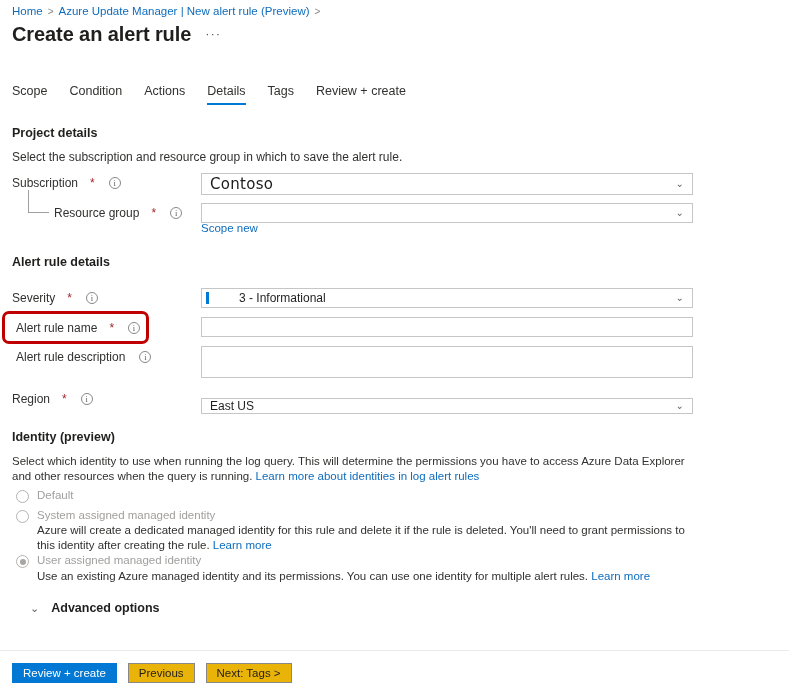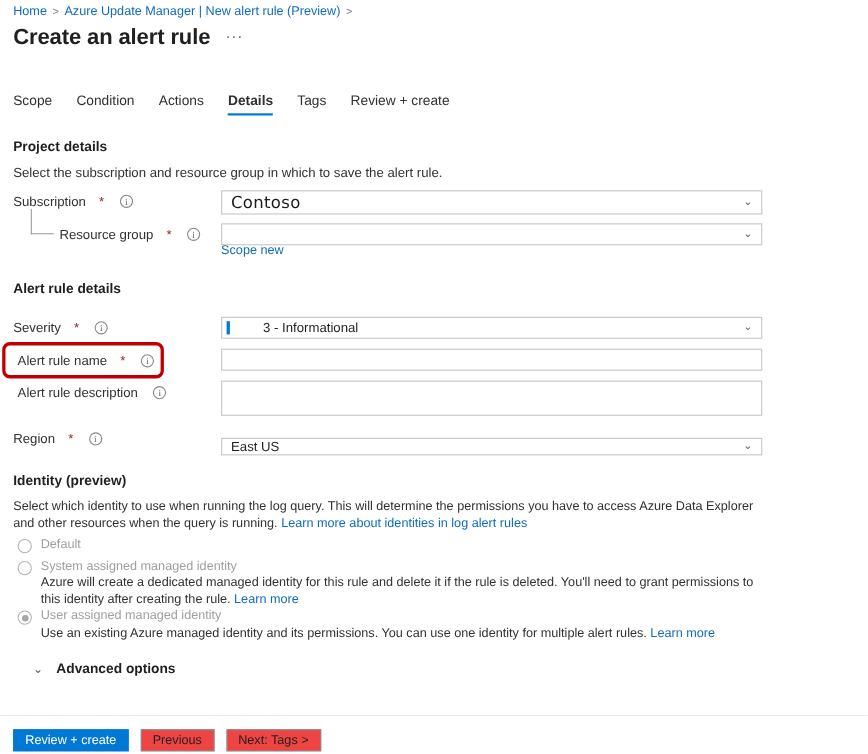--- a/index.html
+++ b/index.html
@@ -40,21 +40,21 @@
 
   
   .tabs {
     position: absolute; left: 12px; top: 84px;
     display: flex; gap: 22px; align-items: flex-end;
   }
   .tab {
     font-size: 12.5px; color: #323130; padding-bottom: 7px;
     position: relative; white-space: nowrap;
   }
-  .tab.active { font-weight: 700; }
+  .tab.active { font-weight: 400; }
   .tab.active::after {
     content: ""; position: absolute; left: 0; right: 0; bottom: 0;
     height: 2.5px; background: #0078d4;
   }
 
   
   .section-head {
     position: absolute; left: 12px;
     font-size: 12.5px; font-weight: 700; color: #201f1e;
   }
@@ -157,21 +157,21 @@
     height: 1px; background: #edebe9;
   }
   .footer {
     position: absolute; left: 12px; top: 663px;
     display: flex; gap: 11px; align-items: center;
   }
   .btn {
     height: 20px; min-width: 62px; padding: 0 10px;
     display: inline-flex; align-items: center; justify-content: center;
     font-size: 11.5px; white-space: nowrap;
-    border: 1px solid #8a8886; background: #ef4444; color: #201f1e;
+    border: 1px solid #8a8886; background: #eab308; color: #201f1e;
   }
   .btn.primary {
     background: #0078d4; border-color: #0078d4; color: #ffffff;
     min-width: 96px;
   }
 </style>
 </head>
 <body>
 
 <div class="page">

